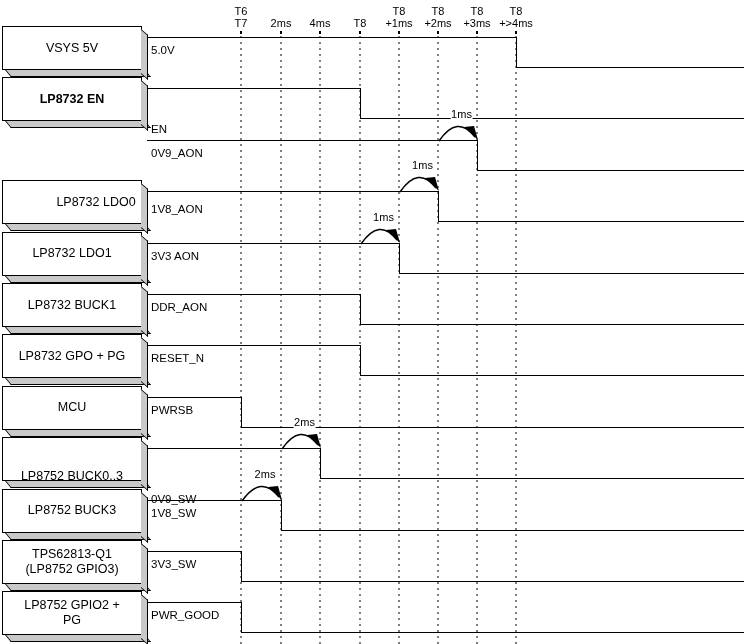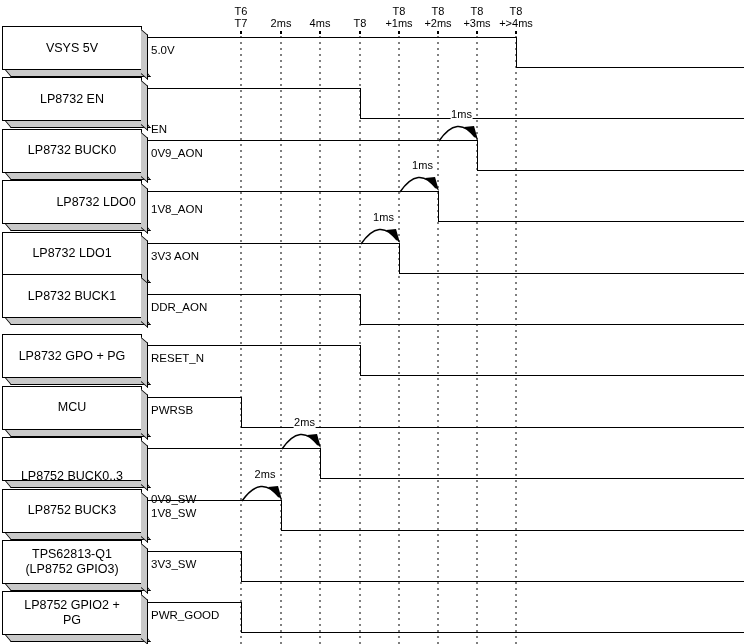--- a/index.html
+++ b/index.html
@@ -202,31 +202,26 @@
       <span class="box-shadow-r"></span>
       <span style="white-space: pre-line;">VSYS 5V</span>
     </div>
     <div class="sig-name" style="left: 151px; top: 44px;">5.0V</div>
     <div class="wave-seg" style="left: 147px; top: 37px; width: 369px;"></div>
     <div class="wave-edge" style="left: 516px; top: 37px; height: 30px;"></div>
     <div class="wave-seg" style="left: 516px; top: 67px; width: 228px;"></div>
     <div class="row-box" style="top: 77.4px; height: 44px;">
       <span class="box-shadow-b"></span>
       <span class="box-shadow-r"></span>
-      <span style="white-space: pre-line;">LP8732 EN</span>
+      <span style="white-space: pre-line; font-weight: bold;">LP8732 EN</span>
     </div>
     <div class="sig-name" style="left: 151px; top: 95.4px; margin-top: 28px;">EN</div>
     <div class="wave-seg" style="left: 147px; top: 88.4px; width: 213px;"></div>
     <div class="wave-edge" style="left: 360px; top: 88.4px; height: 30px;"></div>
     <div class="wave-seg" style="left: 360px; top: 118.4px; width: 384px;"></div>
-    <div class="row-box" style="top: 128.8px; height: 44px;">
-      <span class="box-shadow-b"></span>
-      <span class="box-shadow-r"></span>
-      <span style="white-space: pre-line;">LP8732 BUCK0</span>
-    </div>
     <div class="sig-name" style="left: 151px; top: 146.8px;">0V9_AON</div>
     <div class="wave-seg" style="left: 147px; top: 139.8px; width: 330px;"></div>
     <div class="wave-edge" style="left: 477px; top: 139.8px; height: 30px;"></div>
     <div class="wave-seg" style="left: 477px; top: 169.8px; width: 267px;"></div>
     <svg class="delay-arc" width="53" height="28" viewBox="0 0 53 28" style="left: 438px; top: 117.8px;">
       <path d="M 1 23 Q 19.5 -4 37 19"></path>
       <polygon points="26,9 40,22 36,8"></polygon>
     </svg>
     <div class="delay-label" style="left: 461.5px; top: 107.8px;">1ms</div>
     <div class="row-box" style="top: 180.2px; height: 44px;">
@@ -250,21 +245,21 @@
     </div>
     <div class="sig-name" style="left: 151px; top: 249.6px;">3V3 AON</div>
     <div class="wave-seg" style="left: 147px; top: 242.6px; width: 252px;"></div>
     <div class="wave-edge" style="left: 399px; top: 242.6px; height: 30px;"></div>
     <div class="wave-seg" style="left: 399px; top: 272.6px; width: 345px;"></div>
     <svg class="delay-arc" width="53" height="28" viewBox="0 0 53 28" style="left: 360px; top: 220.6px;">
       <path d="M 1 23 Q 19.5 -4 37 19"></path>
       <polygon points="26,9 40,22 36,8"></polygon>
     </svg>
     <div class="delay-label" style="left: 383.5px; top: 210.6px;">1ms</div>
-    <div class="row-box" style="top: 274px; height: 44px;">
+    <div class="row-box" style="top: 283px; height: 44px;">
       <span class="box-shadow-b"></span>
       <span class="box-shadow-r"></span>
       <span style="white-space: pre-line;">LP8732 BUCK1</span>
     </div>
     <div class="sig-name" style="left: 151px; top: 301px;">DDR_AON</div>
     <div class="wave-seg" style="left: 147px; top: 294px; width: 213px;"></div>
     <div class="wave-edge" style="left: 360px; top: 294px; height: 30px;"></div>
     <div class="wave-seg" style="left: 360px; top: 324px; width: 384px;"></div>
     <div class="row-box" style="top: 334.4px; height: 44px;">
       <span class="box-shadow-b"></span>

